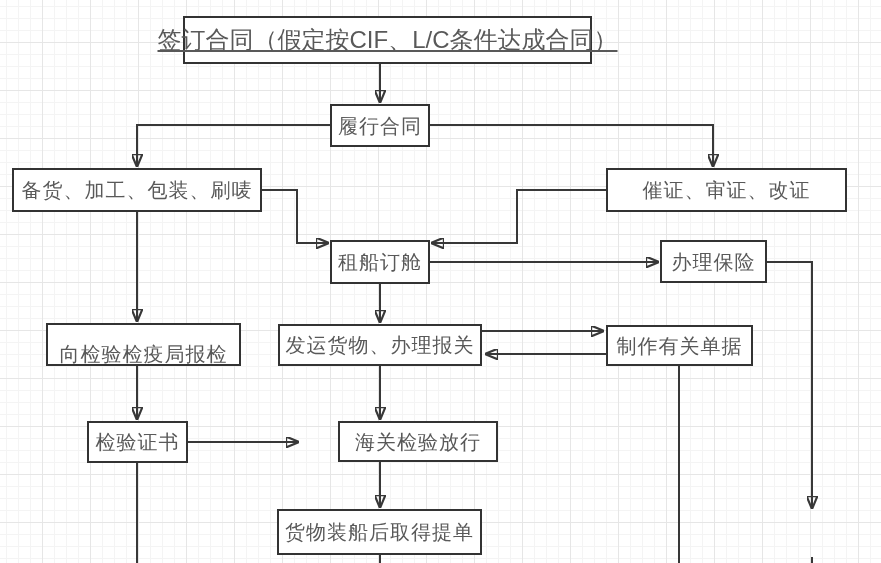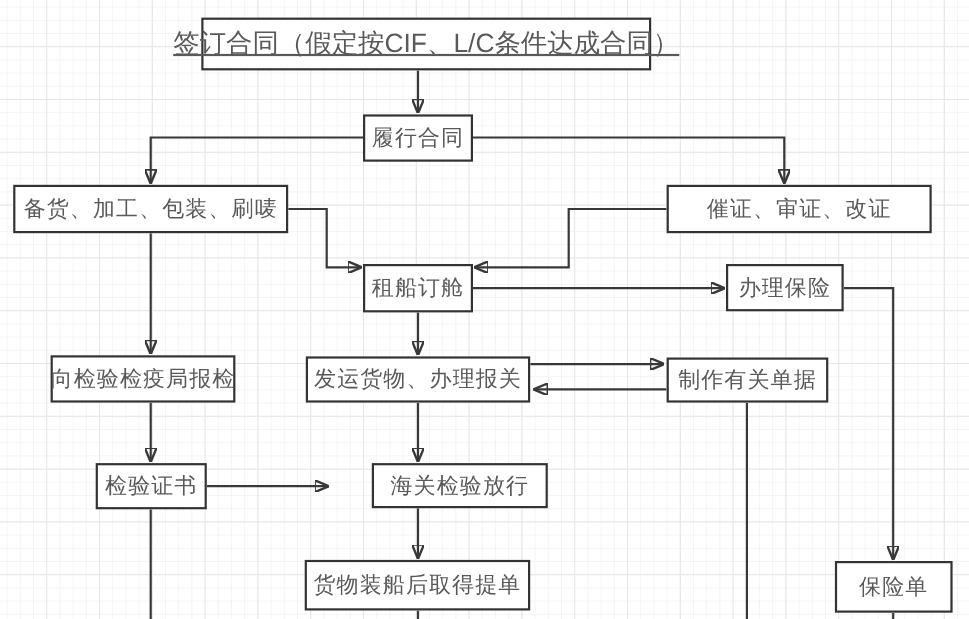--- a/index.html
+++ b/index.html
@@ -103,21 +103,21 @@
   </div>
 
   <div class="node" style="left:330px; top:240px; width:100px; height:44px;text-align:center;">
     <span>租船订舱</span>
   </div>
 
   <div class="node" style="left:660px; top:240px; width:107px; height:43px;">
     <span>办理保险</span>
   </div>
 
-  <div class="node" style="left:46px; top:323px; width:168px; height:43px;">
+  <div class="node" style="left:46px; top:323px; width:195px; height:43px;align-items:flex-end;">
     <span>向检验检疫局报检</span>
   </div>
 
   <div class="node" style="left:278px; top:324px; width:204px; height:42px;">
     <span>发运货物、办理报关</span>
   </div>
 
   <div class="node" style="left:606px; top:325px; width:147px; height:41px;">
     <span>制作有关单据</span>
   </div>
@@ -127,17 +127,14 @@
   </div>
 
   <div class="node" style="left:300px; top:421px; width:160px; height:41px;margin-left:38px;">
     <span>海关检验放行</span>
   </div>
 
   <div class="node" style="left:277px; top:509px; width:205px; height:46px;">
     <span>货物装船后取得提单</span>
   </div>
 
-  <div class="node" style="left:759px; top:510px; width:107px; height:47px;">
-    <span>保险单</span>
-  </div>
 
 </div>
 
 </body></html>

